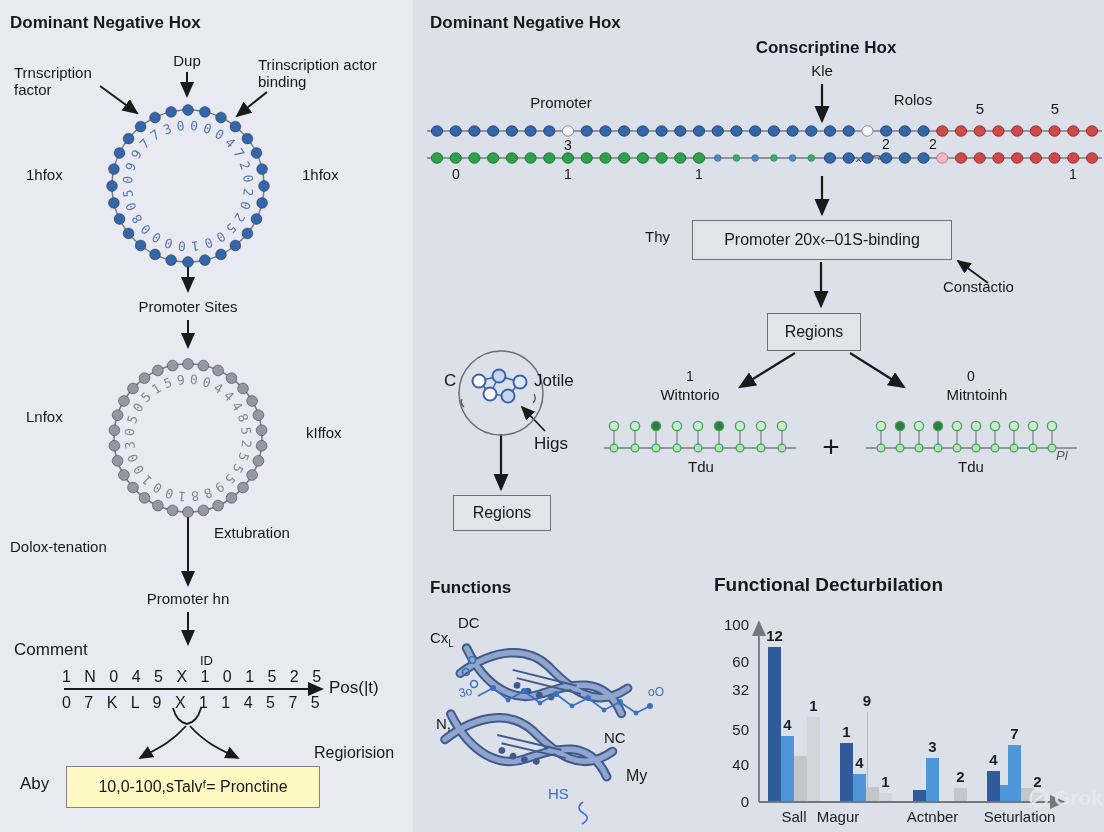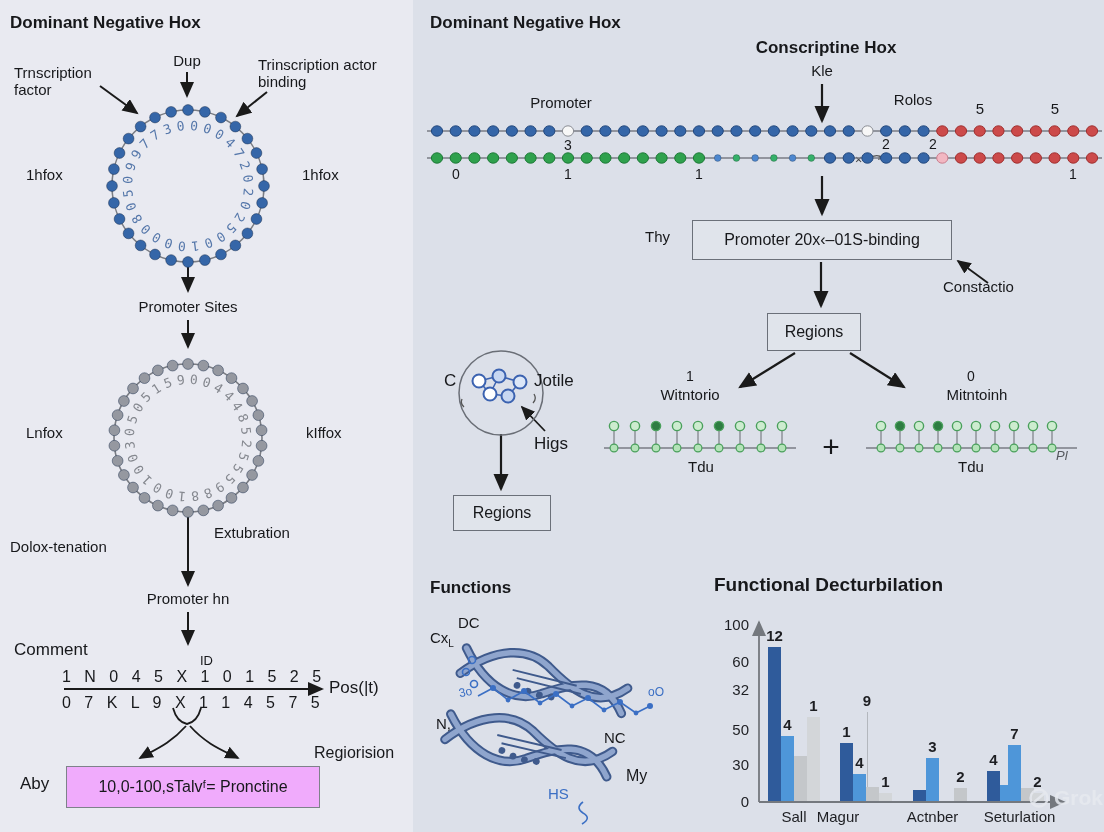--- a/index.html
+++ b/index.html
@@ -10,21 +10,21 @@
   .bg{position:absolute;top:0;height:832px;}
   #bg-left{left:0;width:413px;background:#e9eaf1;}
   #bg-right{left:413px;width:691px;background:#dce0e9;}
   .lbl{position:absolute;line-height:1.15;white-space:nowrap;}
   .pre{white-space:pre-line;}
   .ctr{transform:translateX(-50%);}
   .b{font-weight:bold;text-align:right;}
   .t13{font-size:13px}.t14{font-size:14px}.t15{font-size:15px}
   .t16{font-size:16px}.t17{font-size:17px}.t19{font-size:19px}
   .box{position:absolute;display:flex;align-items:center;justify-content:center;}
-  .box-gray{background:#f0abfc;border:1.5px solid #7e828a;}
+  .box-gray{background:#fef9c3;border:1.5px solid #7e828a;}
   .box-line{background:#e0e4eb;border:1.4px solid #6b7079;}
   .seq{letter-spacing:4.5px;font-size:16px;}
   .bluetxt{color:#3b6fc4;}
   #chart-layer{position:absolute;inset:0;}
   .bar{position:absolute;}
   .bar-label{position:absolute;width:24px;text-align:center;font-size:15px;font-weight:600;color:#1d1e22;}
   .ytick{position:absolute;width:34px;text-align:right;font-size:15px;color:#1d1e22;}
   .xcat{position:absolute;width:120px;text-align:center;font-size:15px;color:#1d1e22;}
   .ann-line{position:absolute;width:1.4px;background:#b3b7bd;}
   #watermark{position:absolute;left:1028px;top:786px;display:flex;align-items:center;gap:4px;
@@ -33,21 +33,21 @@
 </style>
 </head>
 <body>
 
 <div id="root">
   <div class="bg" id="bg-left"></div>
   <div class="bg" id="bg-right"></div>
 
   <div id="chart-layer">
       <div class="ytick" style="left: 715px; top: 793px;">0</div>
-      <div class="ytick" style="left: 715px; top: 756.016px;">30</div>
+      <div class="ytick" style="left: 715px; top: 756.016px;">40</div>
       <div class="ytick" style="left: 715px; top: 721.056px;">50</div>
       <div class="ytick" style="left: 715px; top: 680.944px;">32</div>
       <div class="ytick" style="left: 715px; top: 652.976px;">60</div>
       <div class="ytick" style="left: 715px; top: 615.992px;">100</div>
       <div class="bar" style="left: 768px; top: 647.44px; width: 13px; height: 154.56px; background: rgb(47, 91, 155);"></div>
       <div class="bar-label" style="left: 762.5px; top: 627.44px;">12</div>
       <div class="bar" style="left: 781px; top: 735.76px; width: 13px; height: 66.24px; background: rgb(78, 150, 217);"></div>
       <div class="bar-label" style="left: 775.5px; top: 715.76px;">4</div>
       <div class="bar" style="left: 794px; top: 756px; width: 13px; height: 46px; background: rgb(196, 199, 202);"></div>
       <div class="bar" style="left: 807px; top: 717.36px; width: 13px; height: 84.64px; background: rgb(211, 214, 217);"></div>
@@ -458,21 +458,21 @@
 
   <div class="lbl b t17" style="left:10px;top:13px">Dominant Negative Hox</div>
   <div class="lbl t15 ctr" style="left:187px;top:52px">Dup</div>
   <div class="lbl t15 pre" style="left:14px;top:64px">Trnscription
 factor</div>
   <div class="lbl t15 pre" style="left:258px;top:56px">Trinscription actor
 binding</div>
   <div class="lbl t15" style="left:26px;top:166px">1hfox</div>
   <div class="lbl t15" style="left:302px;top:166px">1hfox</div>
   <div class="lbl t15 ctr" style="left:188px;top:298px">Promoter Sites</div>
-  <div class="lbl t15" style="left:26px;top:424px">Lnfox</div>
+  <div class="lbl t15" style="left:26px;top:408px">Lnfox</div>
   <div class="lbl t15" style="left:306px;top:424px">kIffox</div>
   <div class="lbl t15" style="left:10px;top:538px">Dolox-tenation</div>
   <div class="lbl t15" style="left:214px;top:524px">Extubration</div>
   <div class="lbl t15 ctr" style="left:188px;top:590px">Promoter hn</div>
   <div class="lbl t17" style="left:14px;top:640px">Comment</div>
   <div class="lbl t13" style="left:200px;top:654px">ID</div>
   <div class="lbl seq" style="left:62px;top:668px">1 N 0 4 5 X 1 0 1 5 2 5</div>
   <div class="lbl seq" style="left:62px;top:694px">0 7 K L 9 X 1 1 4 5 7 5</div>
   <div class="lbl t17" style="left:329px;top:678px">Pos(|t)</div>
   <div class="lbl t16" style="left:314px;top:744px">Regiorision</div>

